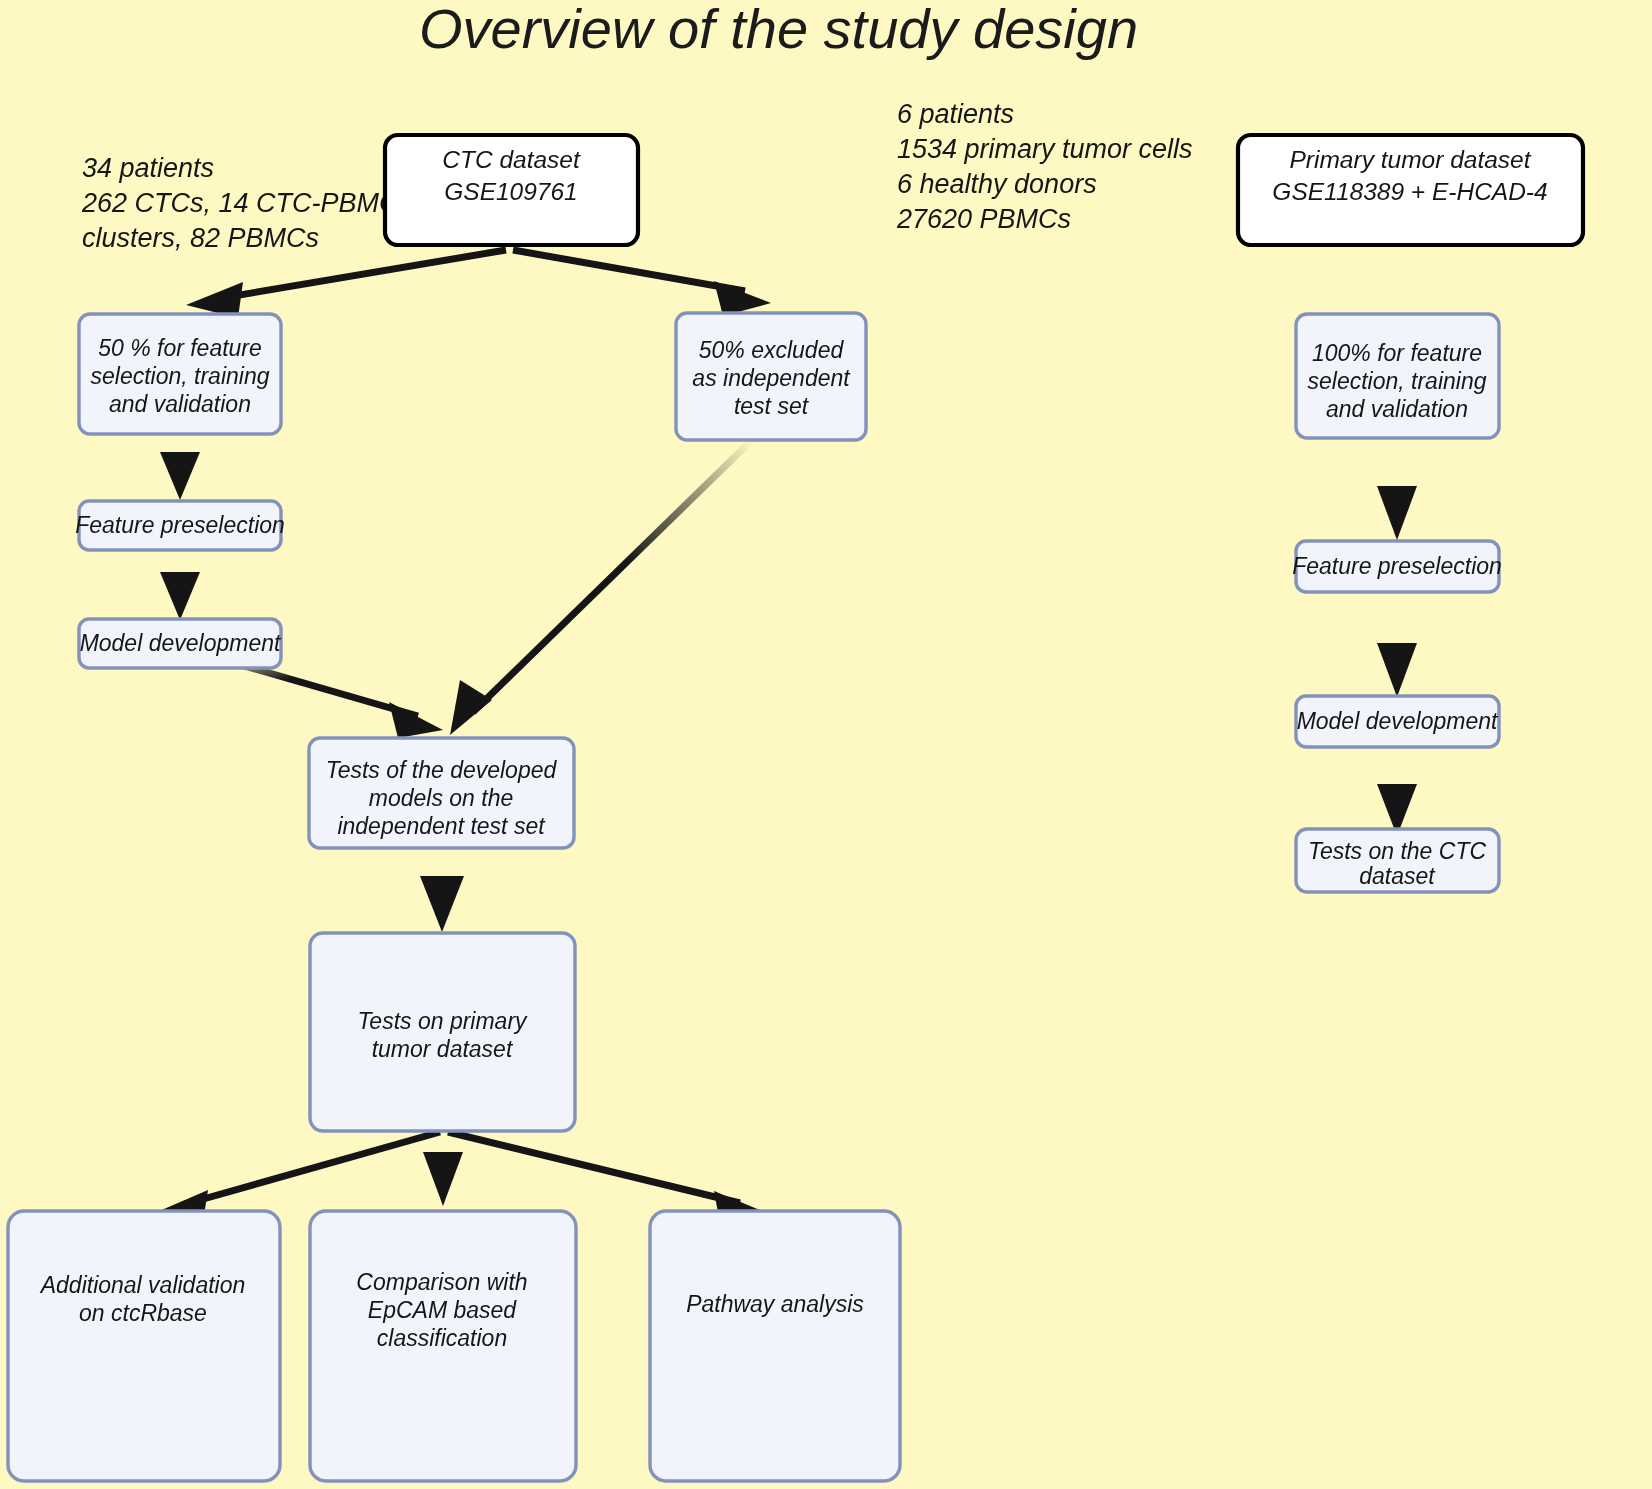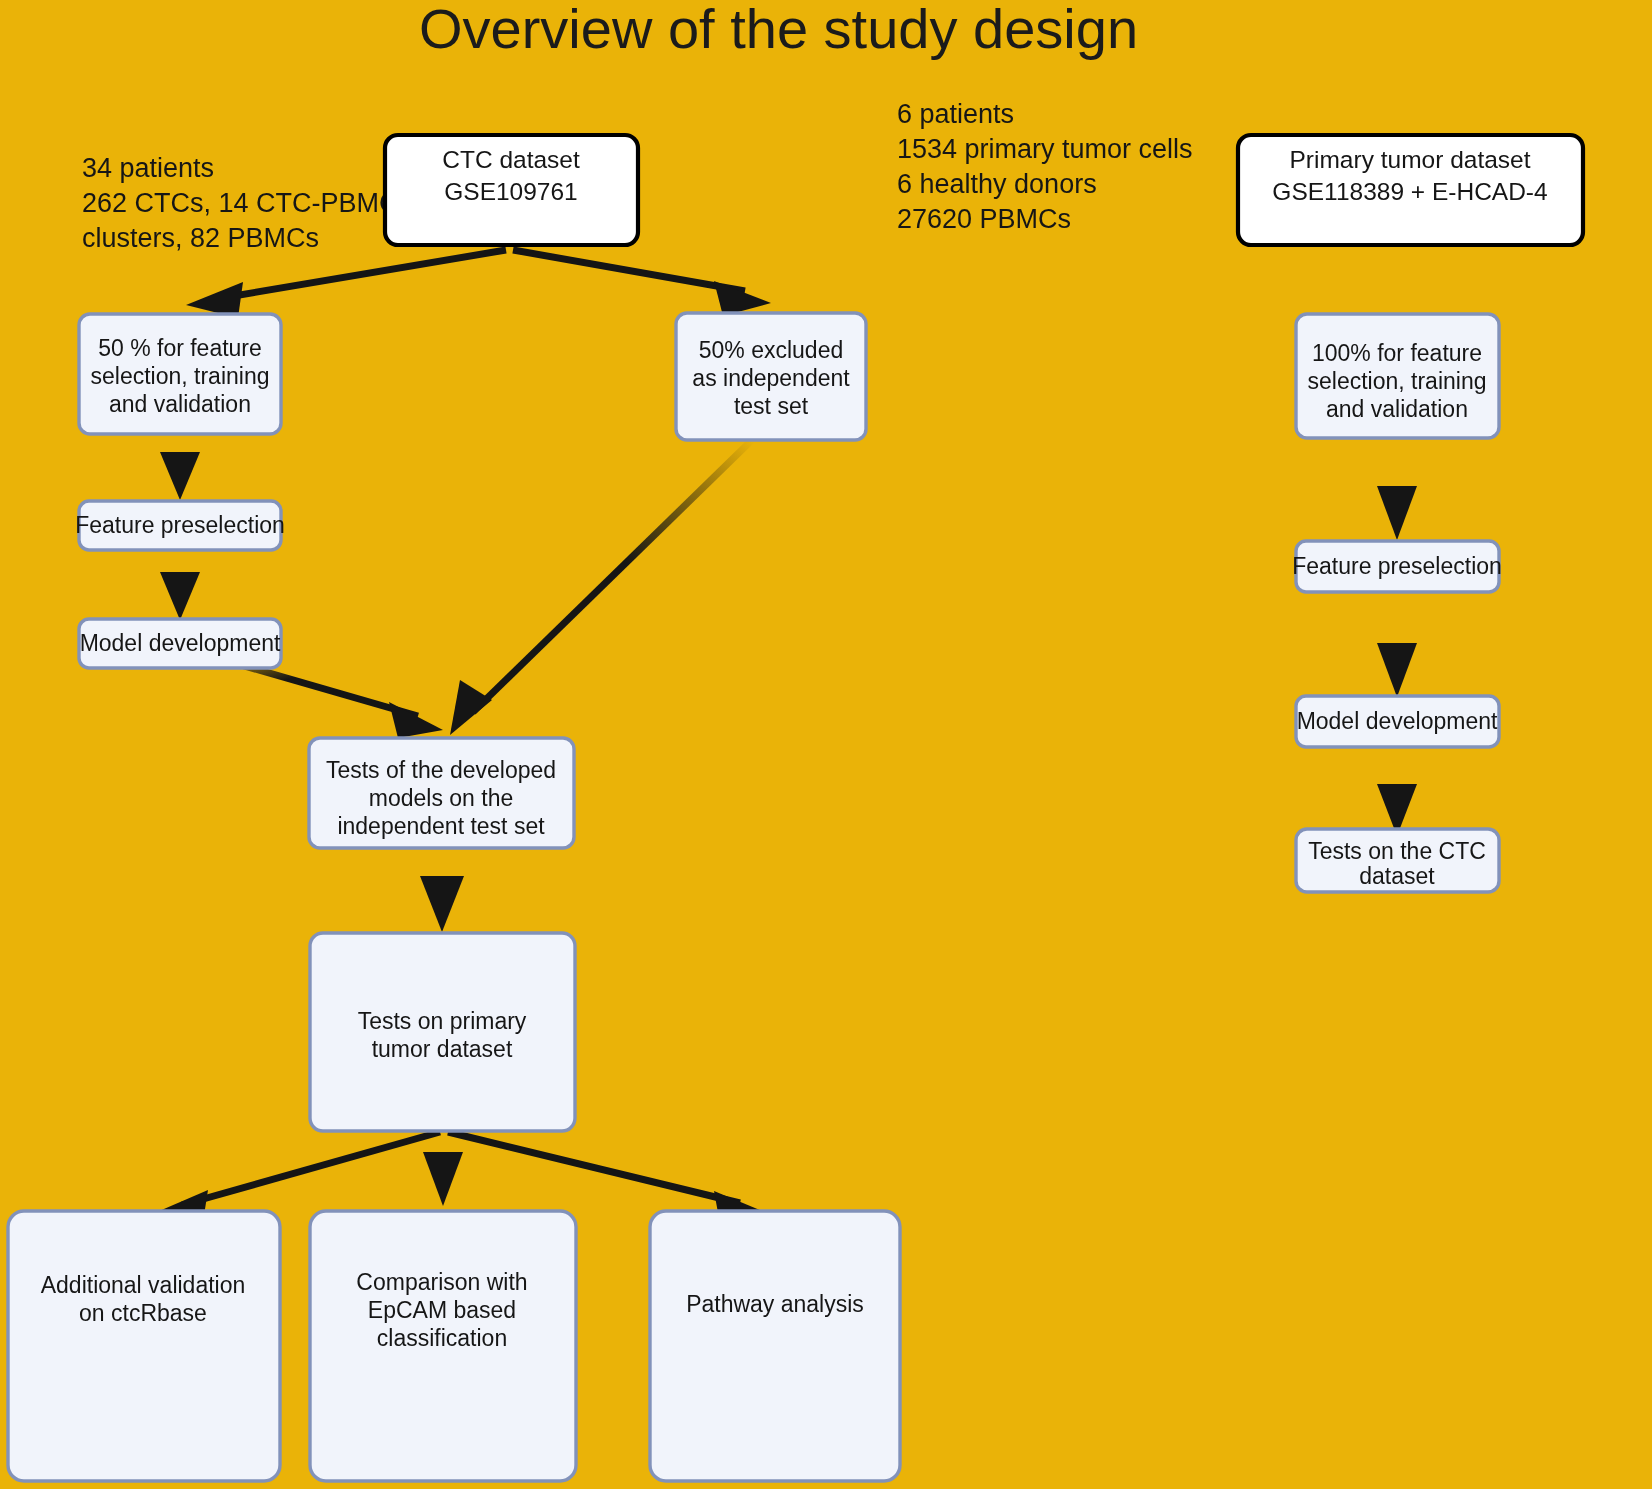--- a/index.html
+++ b/index.html
@@ -10,21 +10,22 @@
   body {
     width: 1652px;
     height: 1489px;
     font-family: "Liberation Sans", sans-serif;
     overflow: hidden;
   }
   #stage {
     position: relative;
     width: 1652px;
     height: 1489px;
-    background: #eab308;
+    background: #fef9c3;
+    font-style: italic;
   }
   svg#flow {
     position: absolute;
     left: 0;
     top: 0;
     width: 1652px;
     height: 1489px;
   }
   .ttl {
     font-size: 56px;

